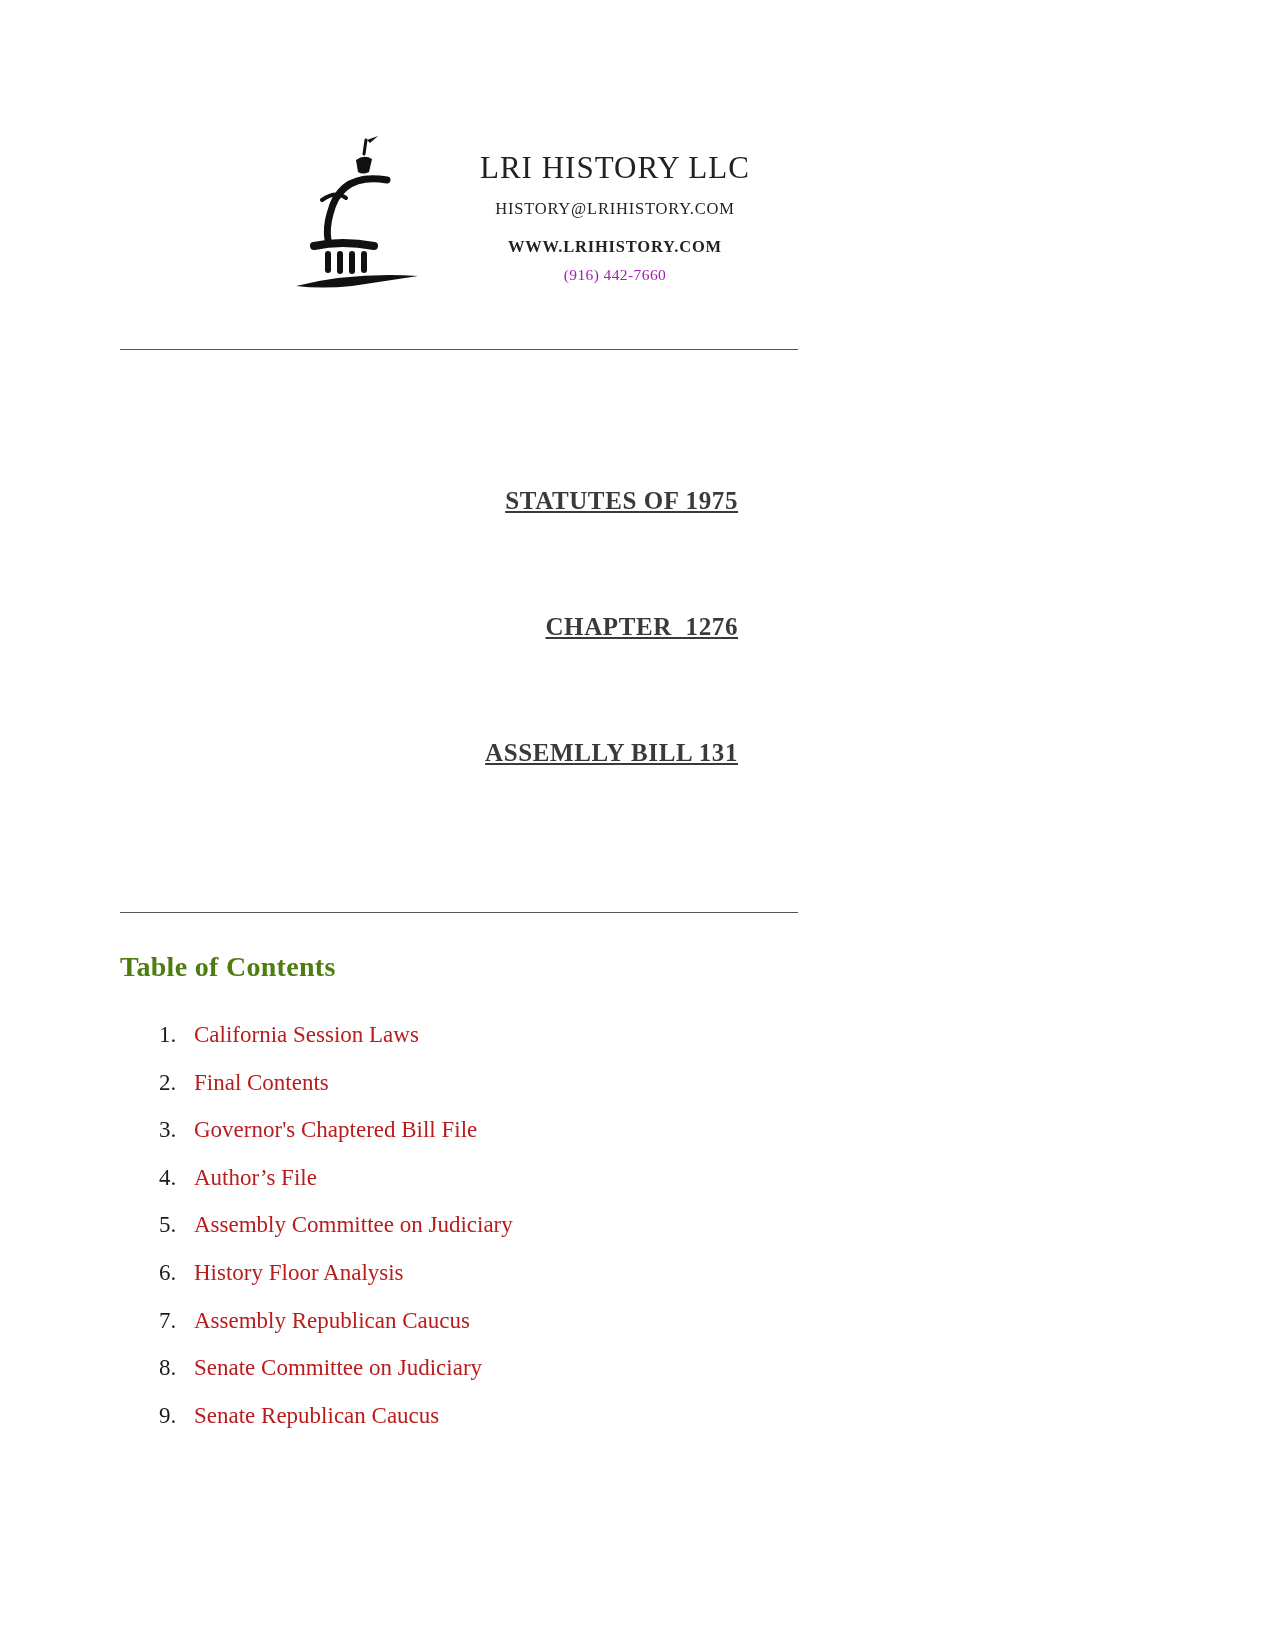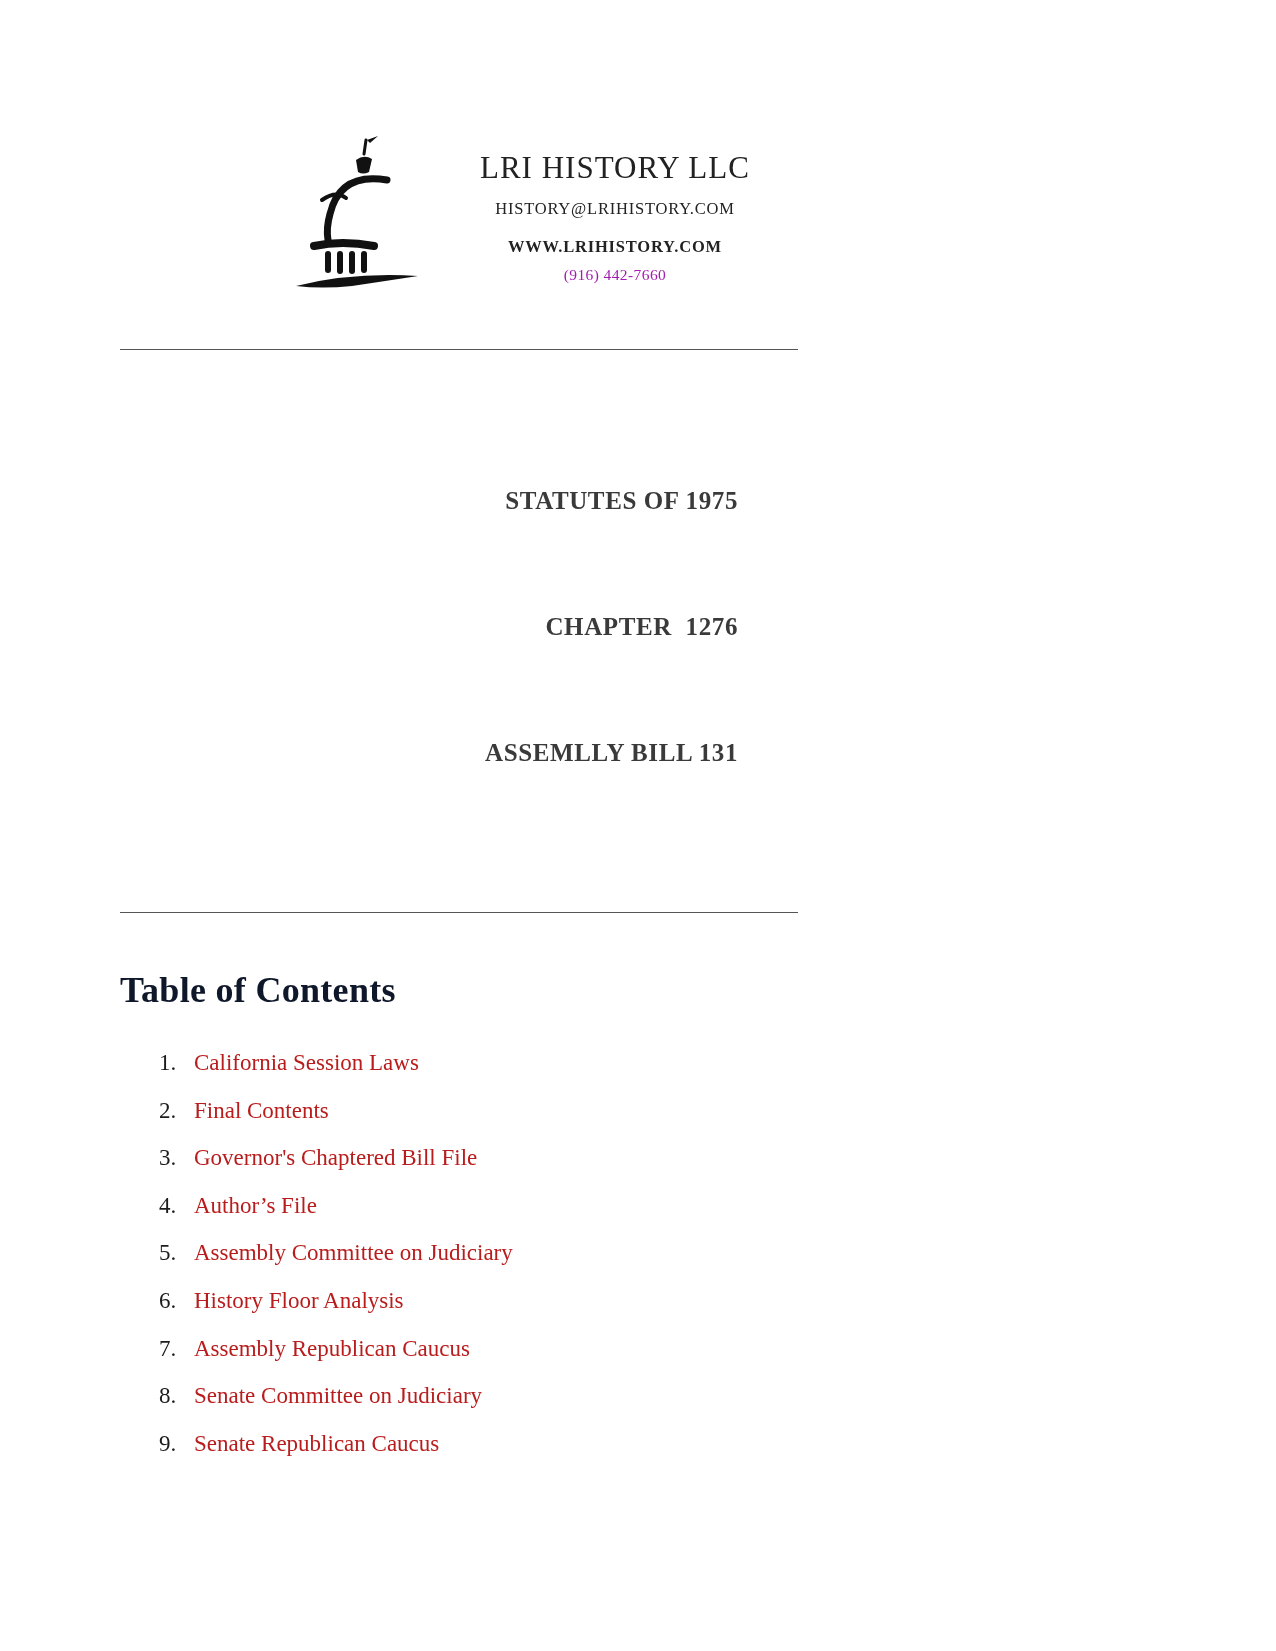--- a/index.html
+++ b/index.html
@@ -73,27 +73,27 @@
     margin-top: 46px;
     text-align: right;
     padding-right: 60px;
     font-weight: bold;
     color: #3a3a3a;
     font-size: 25px;
     letter-spacing: 0.6px;
     line-height: 1.68;
     white-space: pre-wrap;
   }
-  .title-line { white-space: pre-wrap; }
+  .title-line { white-space: pre-wrap; text-decoration: underline; }
   
   .toc-heading {
-    margin-top: 56px;
-    font-size: 36px;
+    margin-top: 38px;
+    font-size: 28px;
     font-weight: bold;
-    color: #0f172a;
+    color: #4d7c0f;
     letter-spacing: 0.3px;
   }
   ol.toc-list {
     margin: 38px 0 0 0;
     padding-left: 62px;
     font-size: 23px;
     color: #b91c1c;
   }
   ol.toc-list li {
     margin-bottom: 20px;

